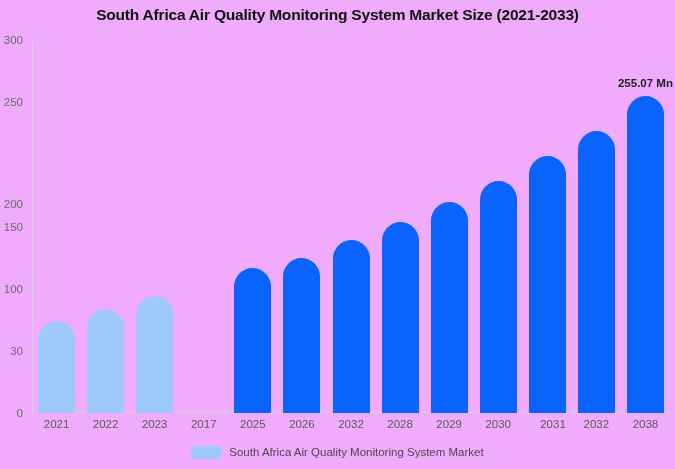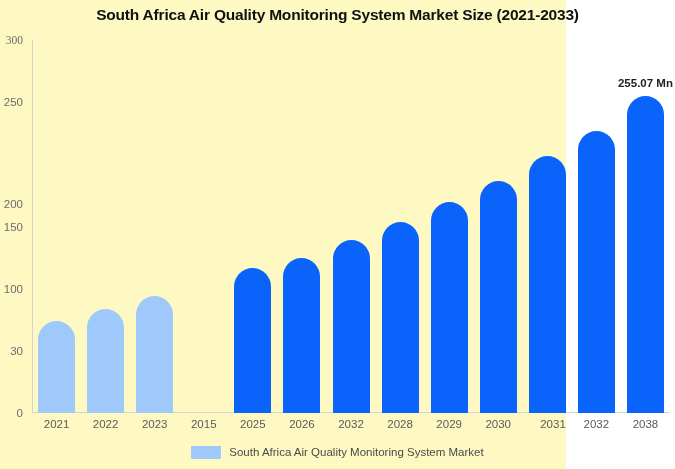--- a/index.html
+++ b/index.html
@@ -8,23 +8,23 @@
   }
   body {
     width: 675px;
     height: 469px;
     background: #ffffff;
     font-family: "Liberation Sans", sans-serif;
     overflow: hidden;
   }
   .chart-root {
     position: relative;
-    width: 566px;
+    width: 675px;
     height: 469px;
-    background: #fef9c3;
+    background: #f0abfc;
   }
   .chart-title {
     position: absolute;
     top: 6px;
     left: 0;
     width: 675px;
     text-align: center;
     font-size: 15.5px;
     font-weight: bold;
     color: #111111;
@@ -148,21 +148,21 @@
 
   <div class="chart-title">South Africa Air Quality Monitoring System Market Size (2021-2033)</div>
 
   <div class="y-labels">
       <div class="y-tick" style="top: 373px;">0</div>
       <div class="y-tick" style="top: 310.833px;">30</div>
       <div class="y-tick" style="top: 248.667px;">100</div>
       <div class="y-tick" style="top: 186.5px;">150</div>
       <div class="y-tick" style="top: 124.333px; margin-top: 40px;">200</div>
       <div class="y-tick" style="top: 62.1667px;">250</div>
-      <div class="y-tick" style="top: 0px; font-family: Liberation Serif, serif;">300</div>
+      <div class="y-tick" style="top: 0px;">300</div>
     </div>
 
   <div class="plot">
     <div class="axis-line-y"></div>
     <div class="axis-line-x"></div>
     <div class="bars">
         <div class="bar-group" style="left: 6.03846px; width: 37px;">
           <div class="bar" style="height: 92.0067px; background: rgb(159, 201, 251);"></div>
         </div>
         <div class="bar-group" style="left: 55.1154px; width: 37px;">
@@ -199,21 +199,21 @@
           <div class="bar" style="height: 317.137px; background: rgb(10, 99, 250);"></div>
           <div class="bar-label" style="bottom: 324.137px;">255.07 Mn</div>
         </div>
       </div>
   </div>
 
   <div class="x-labels">
       <div class="x-tick" style="left: 24.5385px;">2021</div>
       <div class="x-tick" style="left: 73.6154px;">2022</div>
       <div class="x-tick" style="left: 122.692px;">2023</div>
-      <div class="x-tick" style="left: 171.769px;">2015</div>
+      <div class="x-tick" style="left: 171.769px;">2017</div>
       <div class="x-tick" style="left: 220.846px;">2025</div>
       <div class="x-tick" style="left: 269.923px;">2026</div>
       <div class="x-tick" style="left: 319px;">2032</div>
       <div class="x-tick" style="left: 368.077px;">2028</div>
       <div class="x-tick" style="left: 417.154px;">2029</div>
       <div class="x-tick" style="left: 466.231px;">2030</div>
       <div class="x-tick" style="left: 521px; text-align: center;">2031</div>
       <div class="x-tick" style="left: 564.385px;">2032</div>
       <div class="x-tick" style="left: 613.462px;">2038</div>
     </div>

